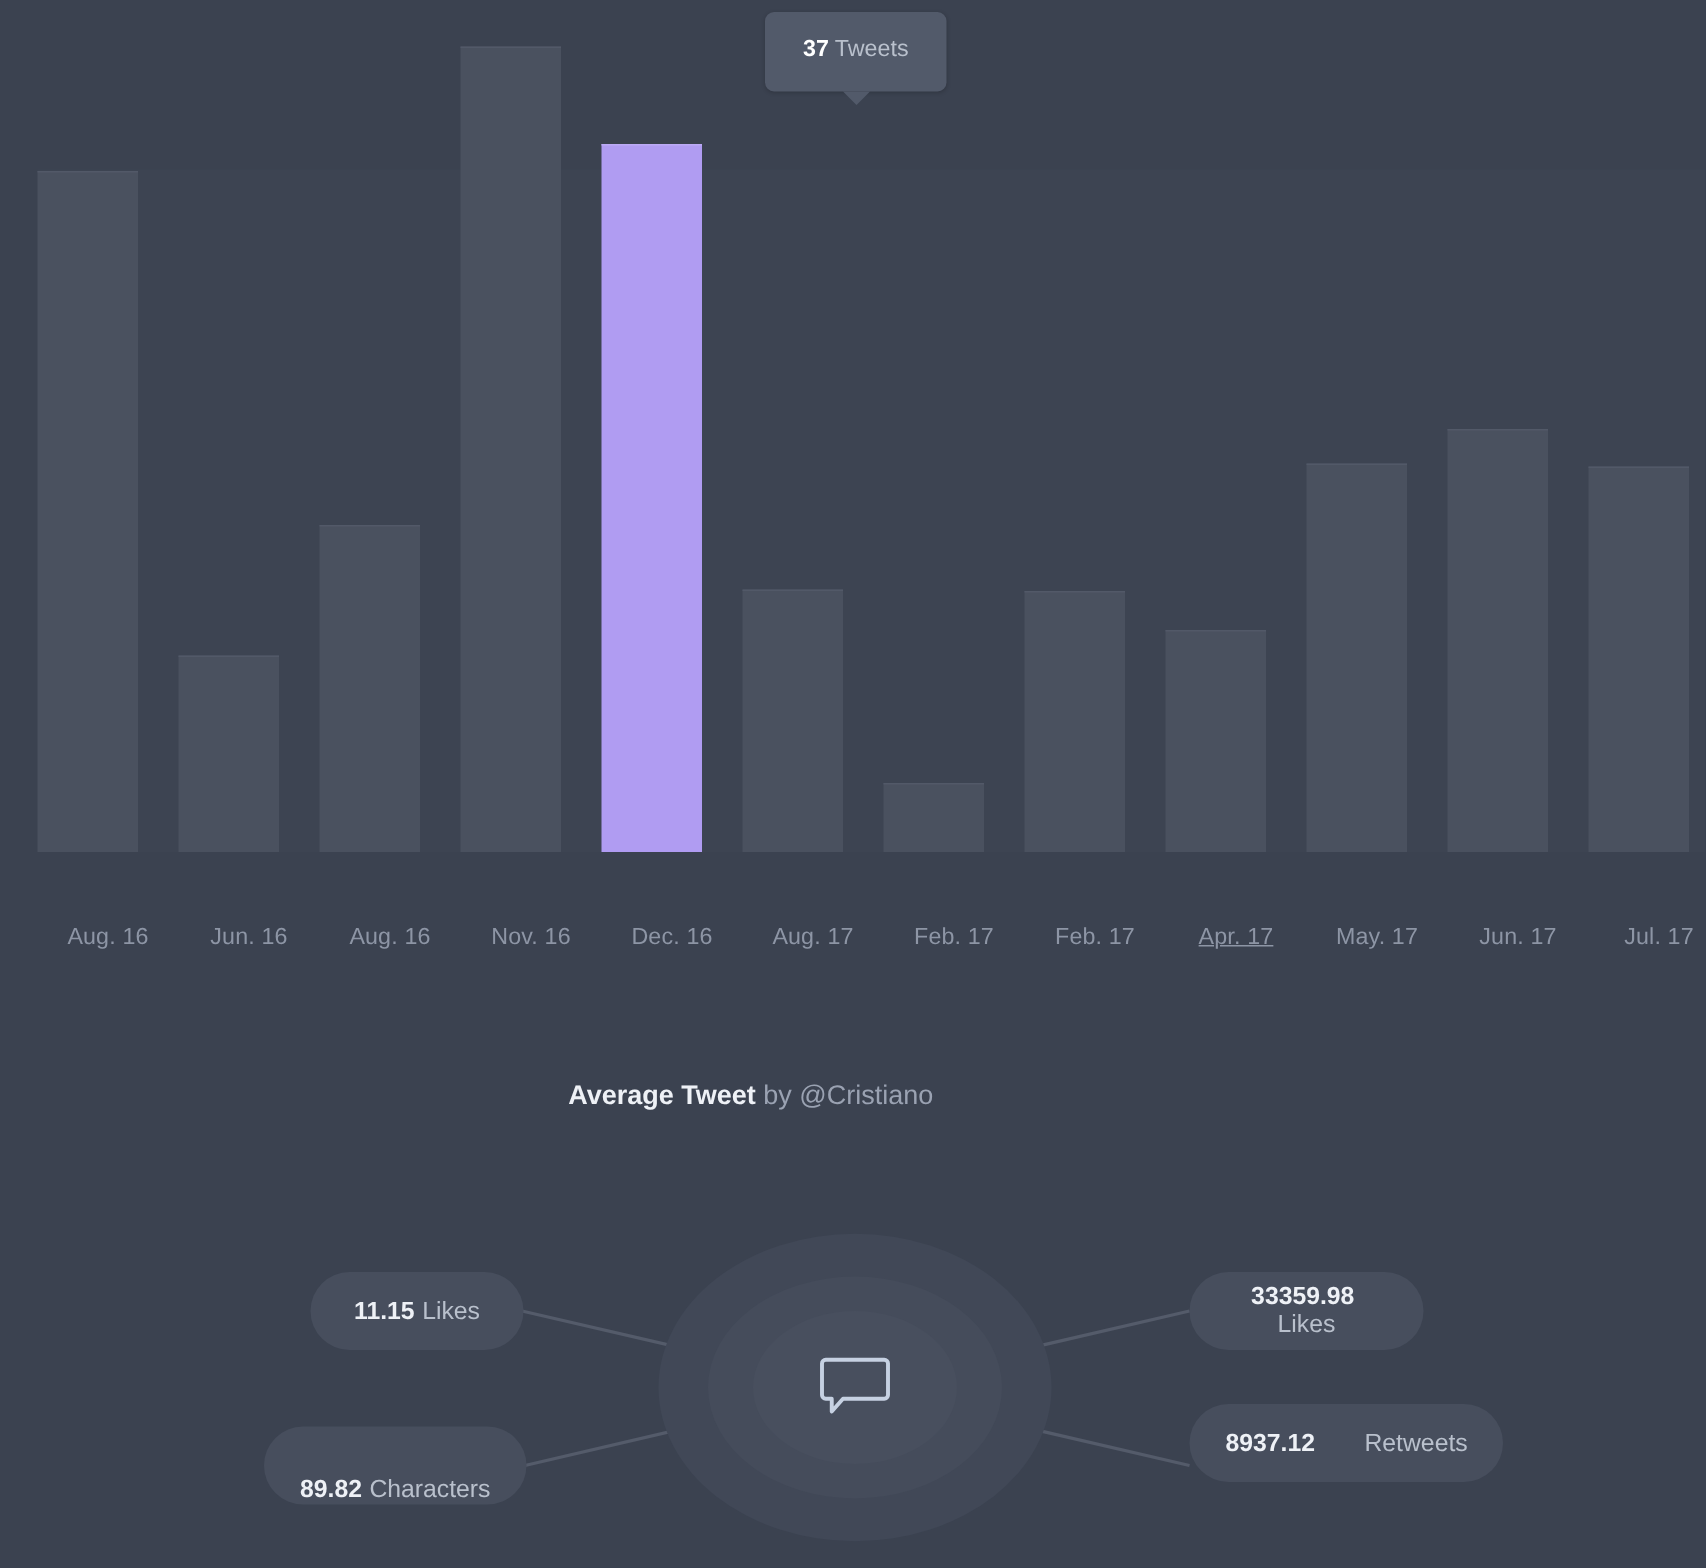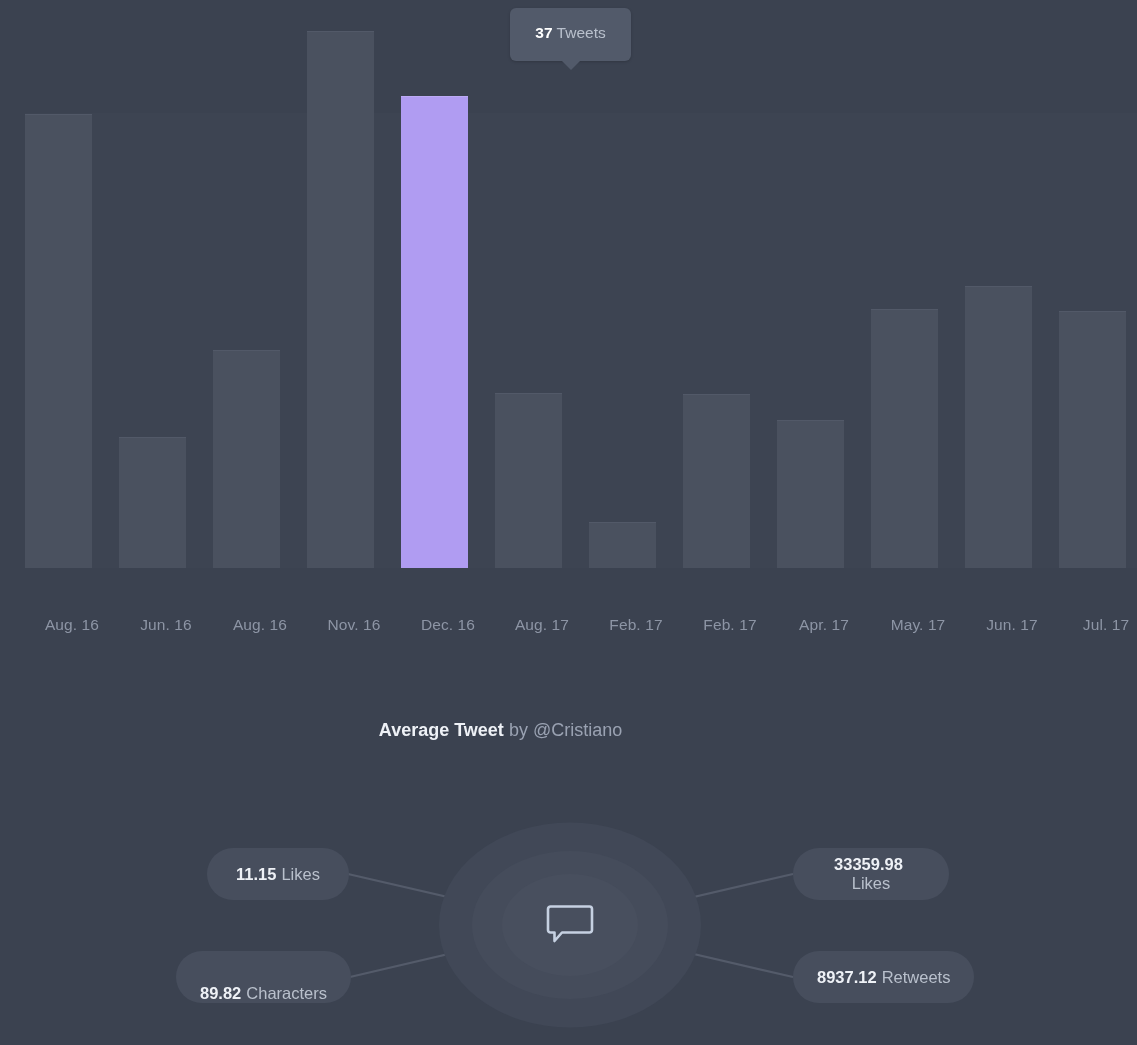--- a/index.html
+++ b/index.html
@@ -213,21 +213,21 @@
 
     <div id="x-axis">
         <div class="tick-label" style="left: 25px;">Aug. 16</div>
         <div class="tick-label" style="left: 119px;">Jun. 16</div>
         <div class="tick-label" style="left: 213px;">Aug. 16</div>
         <div class="tick-label" style="left: 307px;">Nov. 16</div>
         <div class="tick-label" style="left: 401px;">Dec. 16</div>
         <div class="tick-label" style="left: 495px;">Aug. 17</div>
         <div class="tick-label" style="left: 589px;">Feb. 17</div>
         <div class="tick-label" style="left: 683px;">Feb. 17</div>
-        <div class="tick-label" style="left: 777px;">Apr. 17</div>
+        <div class="tick-label" style="left: 777px; text-decoration: underline;">Apr. 17</div>
         <div class="tick-label" style="left: 871px;">May. 17</div>
         <div class="tick-label" style="left: 965px;">Jun. 17</div>
         <div class="tick-label" style="left: 1059px;">Jul. 17</div>
       </div>
 
     <div id="tooltip">
       <div id="tooltip-text">
         <span class="val">37</span>
         <span>Tweets</span>
       </div>
@@ -267,21 +267,21 @@
           <span>Likes</span>
         </div>
         <div class="pill" id="pill-characters" style="left: 176px; top: 311px; min-width: 174px; align-items: flex-end;">
           <span class="val">89.82</span>
           <span>Characters</span>
         </div>
         <div class="pill" id="pill-likes" style="left: 793px; top: 208px; min-width: 156px;">
           <span class="val">33359.98</span>
           <span>Likes</span>
         </div>
-        <div class="pill" id="pill-retweets" style="left: 793px; top: 311px; min-width: 178px;">
+        <div class="pill" id="pill-retweets" style="left: 793px; top: 296px; min-width: 178px; gap: 28px;">
           <span class="val">8937.12</span>
           <span>Retweets</span>
         </div>
       </div>
 
   </section>
 
 </div>
 
 </body></html>

